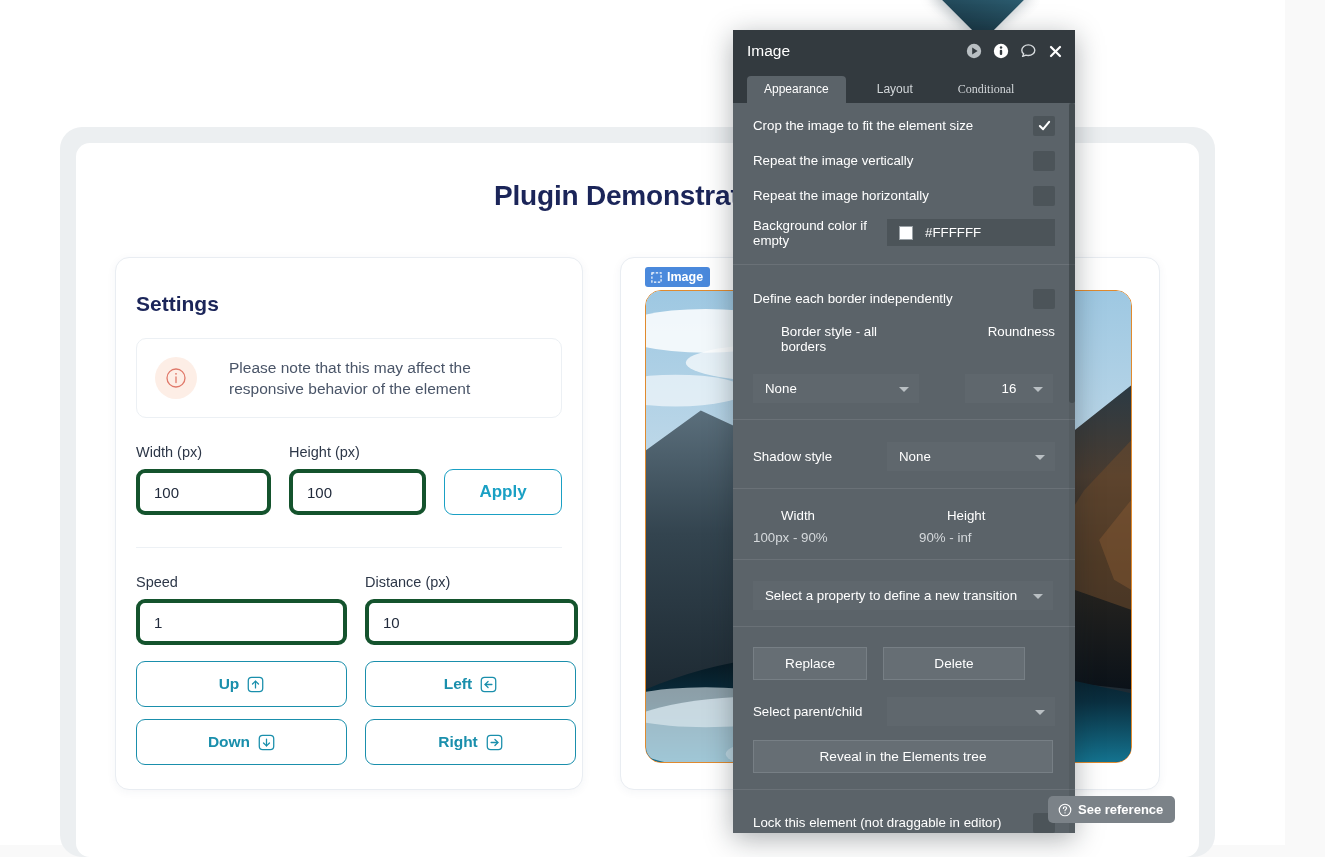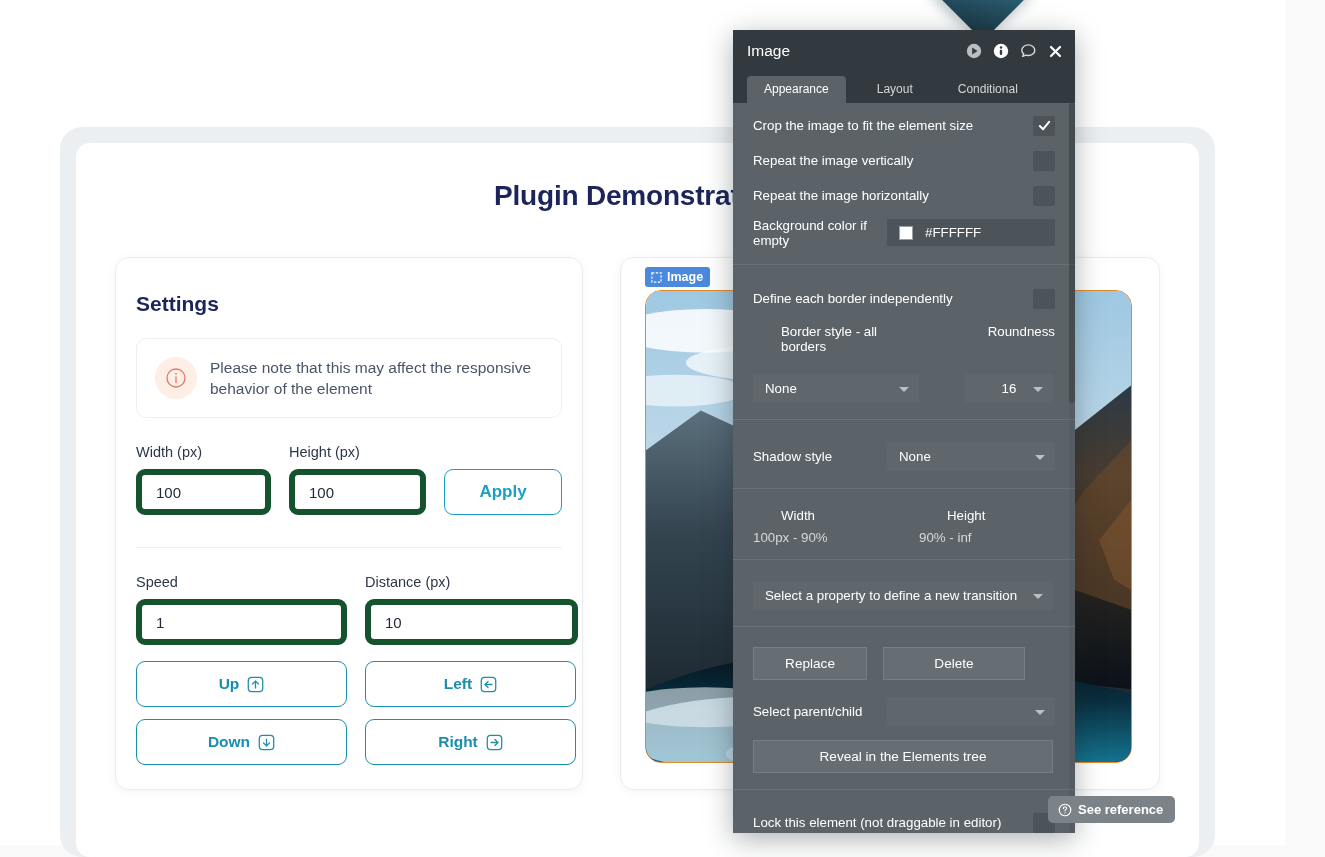--- a/index.html
+++ b/index.html
@@ -100,21 +100,21 @@
     color: #1b2559;
     margin: 12px 0 0 0;
   }
   .note-box {
     margin-top: 22px;
     border: 1px solid #ecf0f4;
     border-radius: 10px;
     padding: 16px 18px;
     display: flex;
     align-items: center;
-    gap: 13px;
+    gap: 32px;
     box-sizing: border-box;
     height: 80px;
   }
   .note-icon {
     flex: 0 0 auto;
     width: 42px; height: 42px;
     border-radius: 50%;
     background: #fdeee6;
     display: flex;
     align-items: center;
@@ -138,21 +138,21 @@
     flex-direction: column;
   }
   .field-label {
     font-size: 14.5px;
     color: #2d3748;
     margin-bottom: 9px;
   }
   .text-input {
     box-sizing: border-box;
     height: 46px;
-    border: 6px solid #14532d;
+    border: 4px solid #14532d;
     border-radius: 9px;
     background: #fff;
     font-family: "Liberation Sans", sans-serif;
     font-size: 15px;
     color: #222b3c;
     padding: 0 14px;
     outline: none;
   }
   .w-135 { width: 135px; }
   .w-137 { width: 137px; }
@@ -301,21 +301,21 @@
     font-size: 12px;
     color: #d2d6d9;
     cursor: pointer;
     border-radius: 4px 4px 0 0;
   }
   .tab.active {
     background: #5b6369;
     color: #ffffff;
   }
   .tab.t-layout { padding: 0 31px; }
-  .tab.t-cond { padding: 0 14px; }
+  .tab.t-cond { padding: 0 14px; font-family: Liberation Serif, serif; }
 
   .panel-body {
     position: relative;
     height: 730px;
     background: #5b6369;
     overflow: hidden;
   }
   .sect { padding: 0 20px; }
   .prop-row {
     display: flex;

